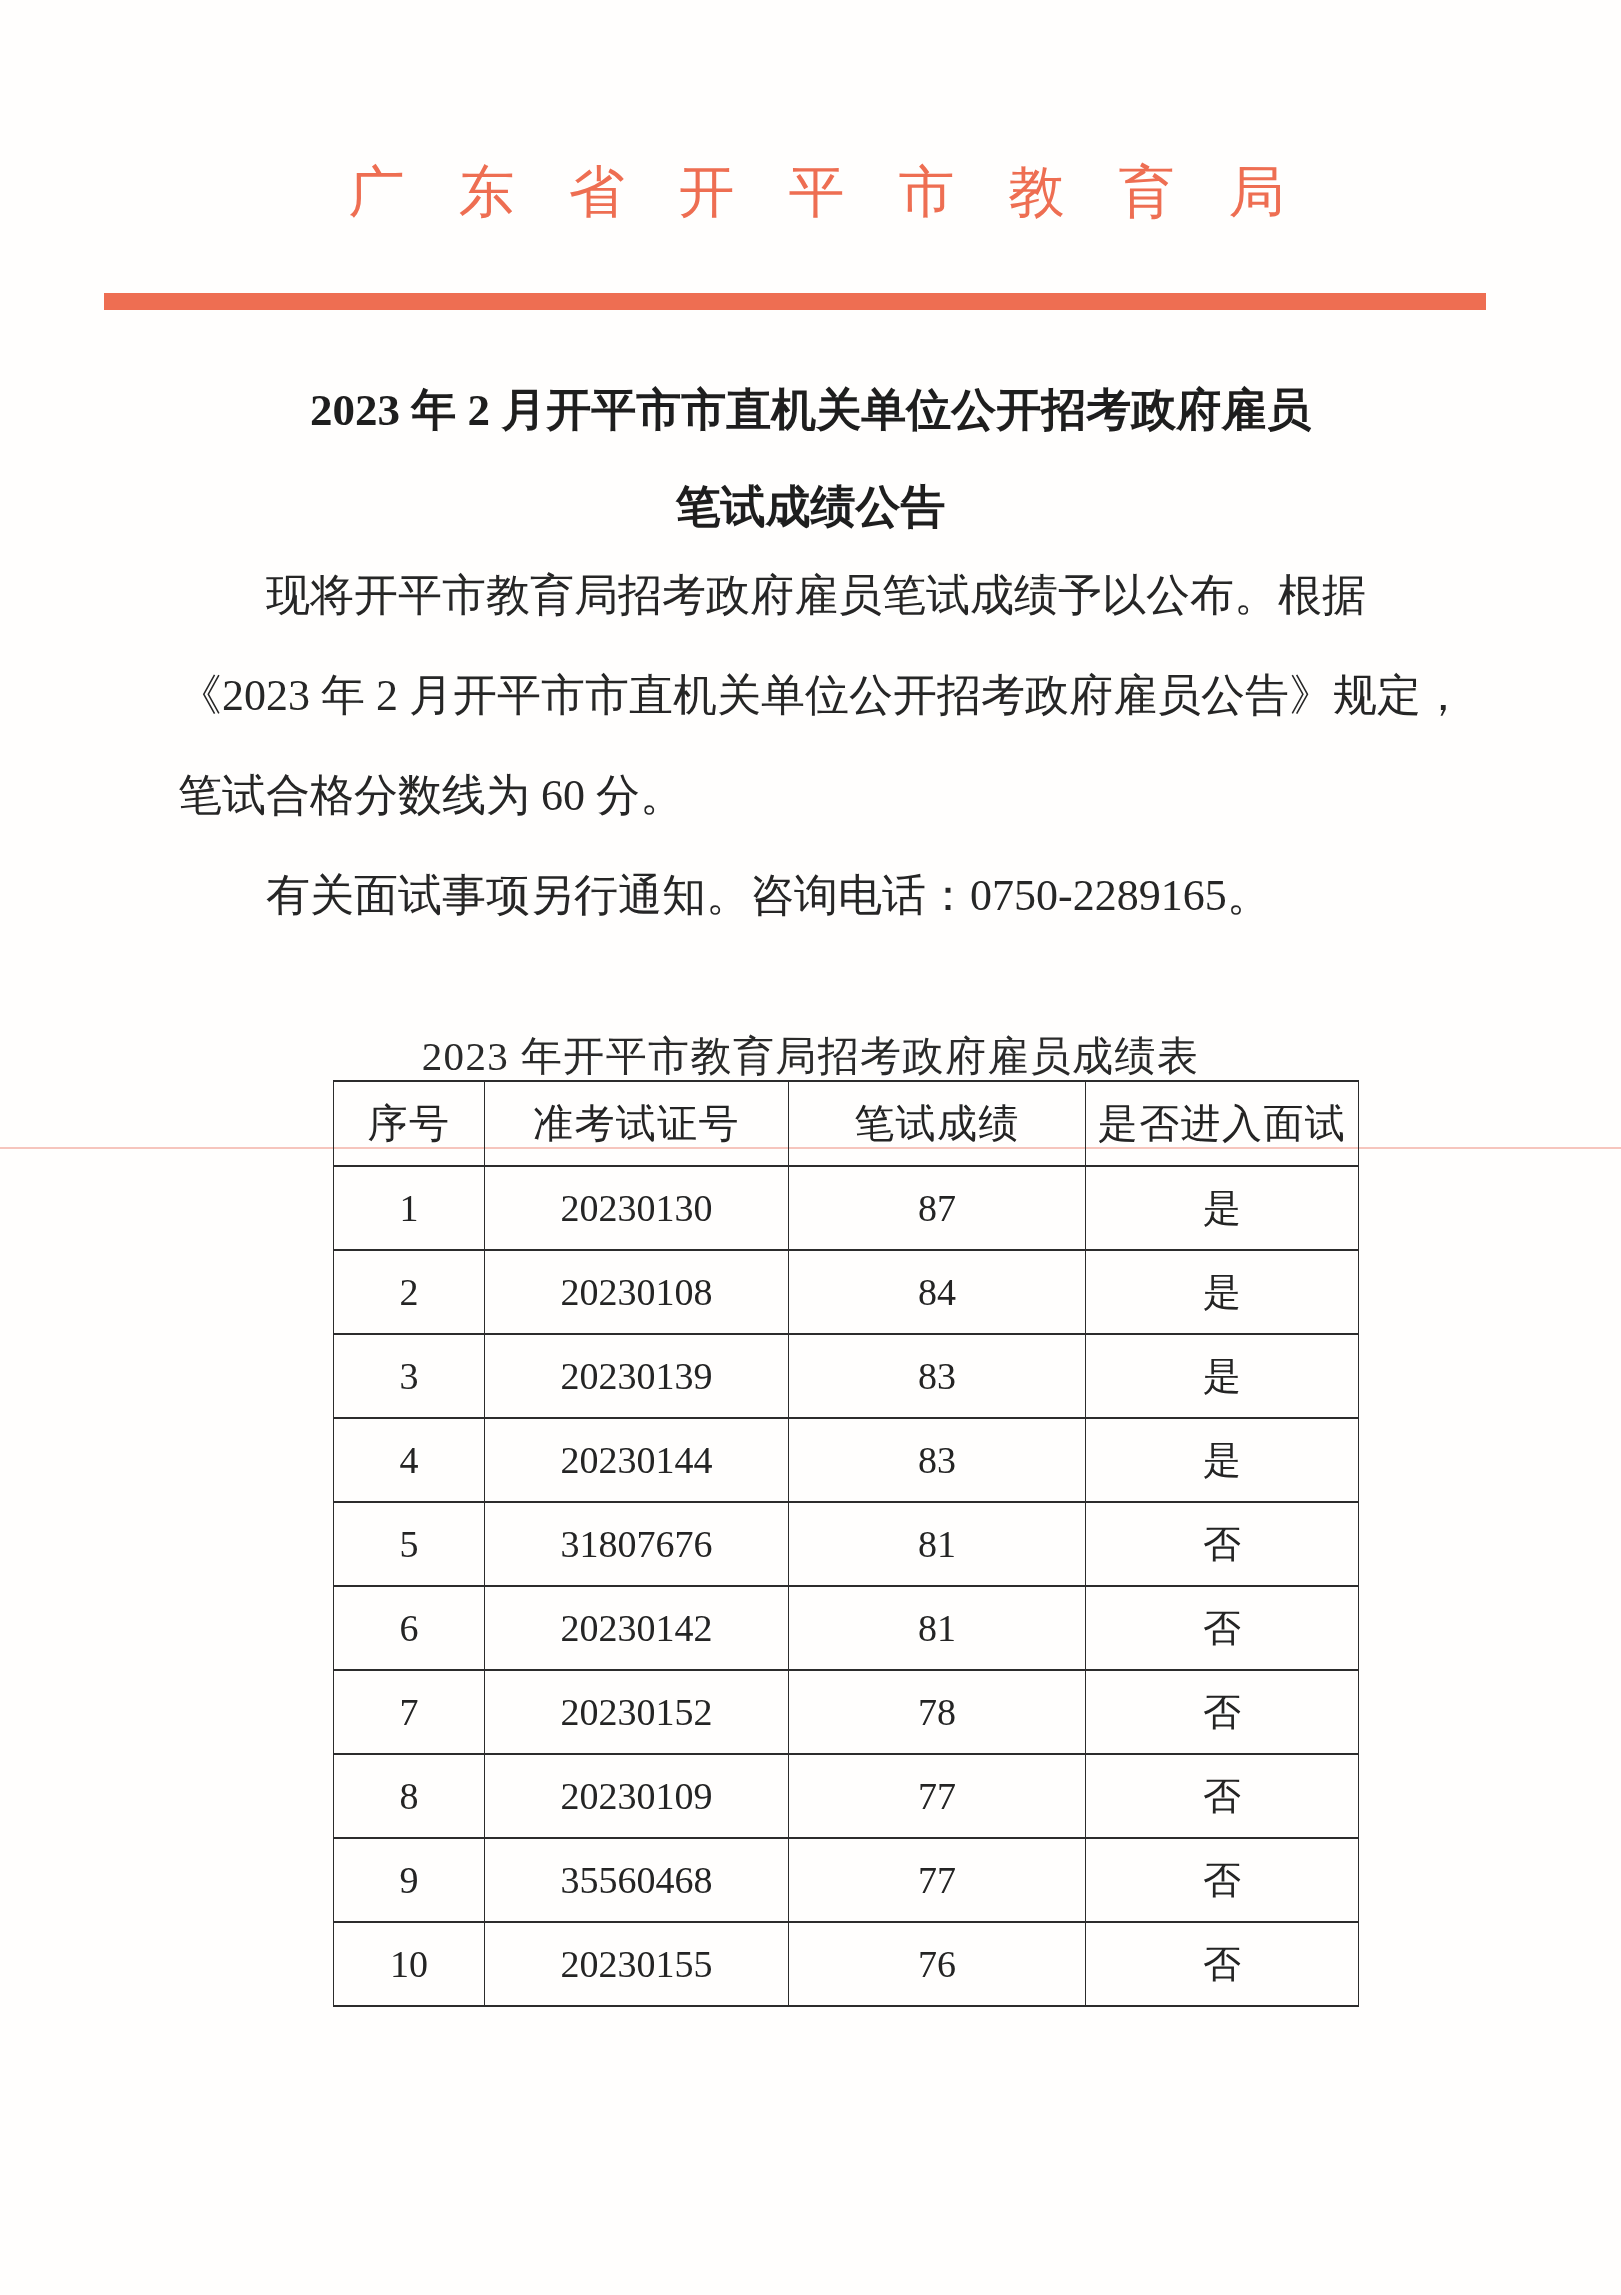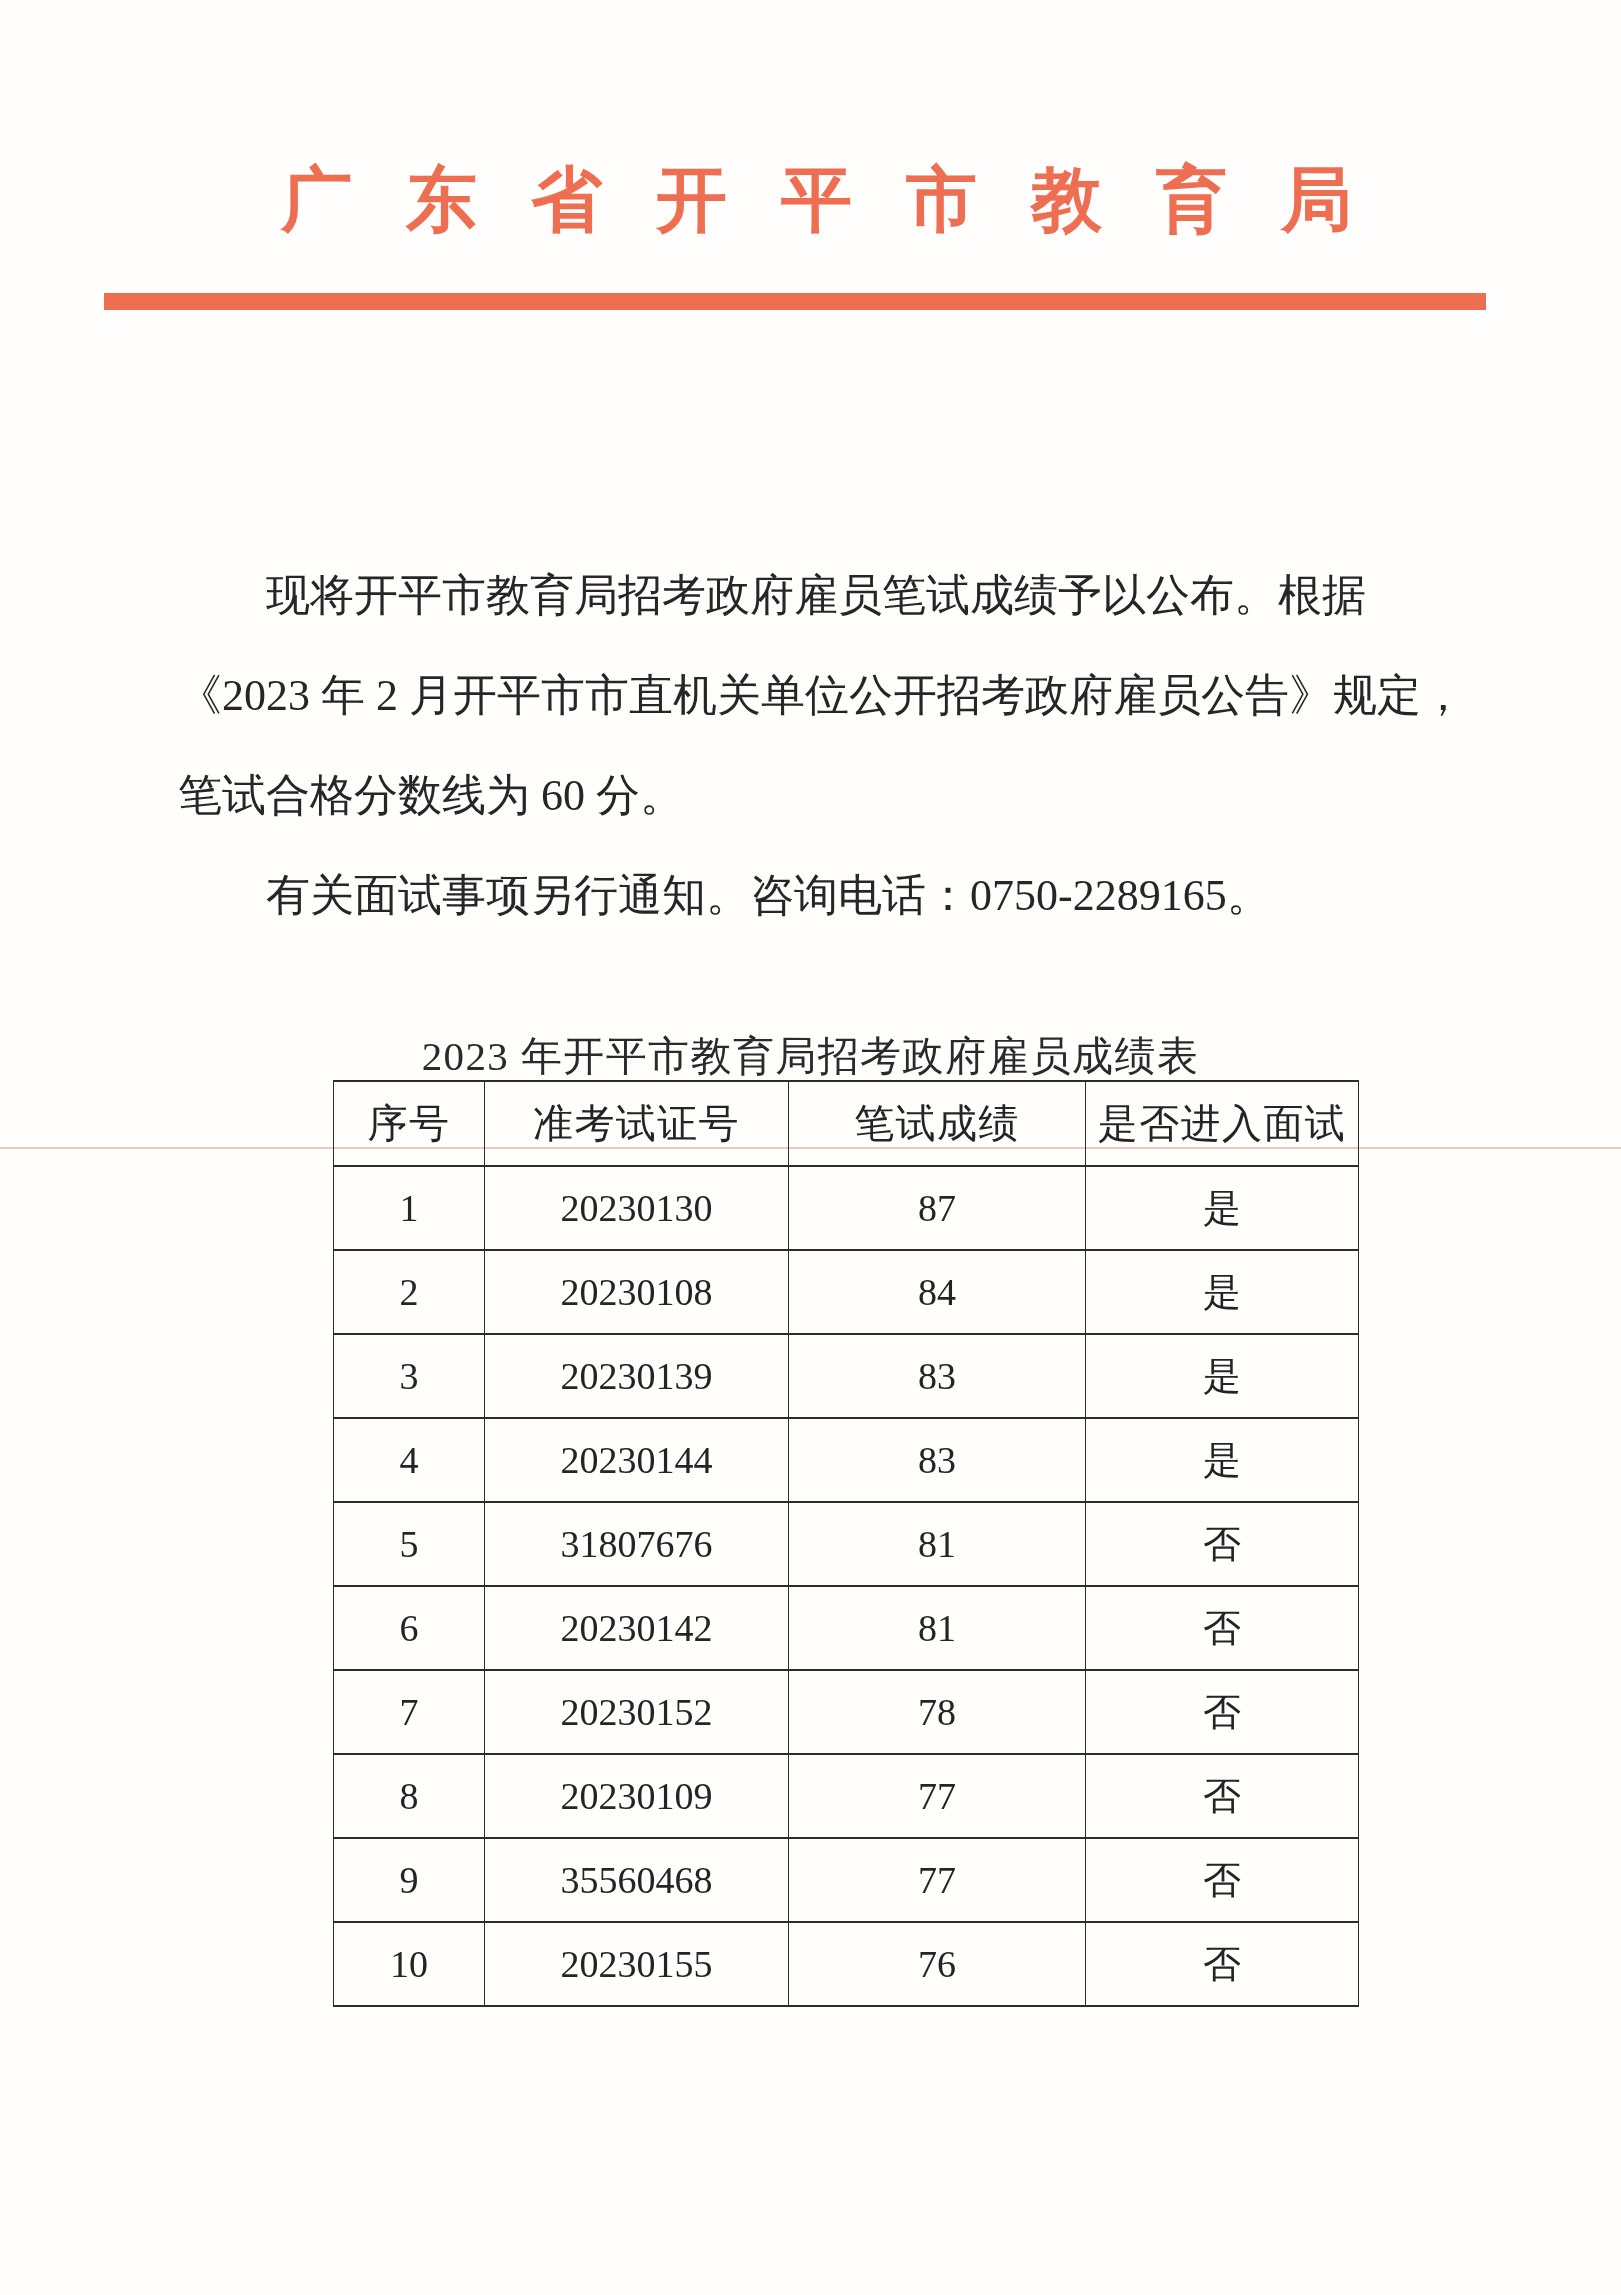--- a/index.html
+++ b/index.html
@@ -17,22 +17,22 @@
     color: #222222;
   }
 
   
   .org-header {
     position: absolute;
     top: 160px;
     left: 12px;
     right: 0;
     text-align: center;
-    font-size: 71px;
-    font-weight: bold;
+    font-size: 56px;
+    font-weight: normal;
     letter-spacing: 54px;
     padding-left: 54px;
     line-height: 1.15;
     color: #ee6e52;
     white-space: nowrap;
   }
   .red-bar {
     position: absolute;
     top: 293px;
     left: 104px;
@@ -123,20 +123,24 @@
 </style>
 </head>
 <body>
 
 <div class="page">
 
   <div class="org-header">广东省开平市教育局</div>
 
   <div class="red-bar"></div>
 
+  <div class="doc-title">
+    <div>2023 年 2 月开平市市直机关单位公开招考政府雇员</div>
+    <div>笔试成绩公告</div>
+  </div>
 
   <div class="body-text">
     <div class="line indent">现将开平市教育局招考政府雇员笔试成绩予以公布。根据</div>
     <div class="line">《2023 年 2 月开平市市直机关单位公开招考政府雇员公告》规定，</div>
     <div class="line">笔试合格分数线为 60 分。</div>
     <div class="line indent">有关面试事项另行通知。咨询电话：0750-2289165。</div>
   </div>
 
   <div class="table-title">2023 年开平市教育局招考政府雇员成绩表</div>
 

